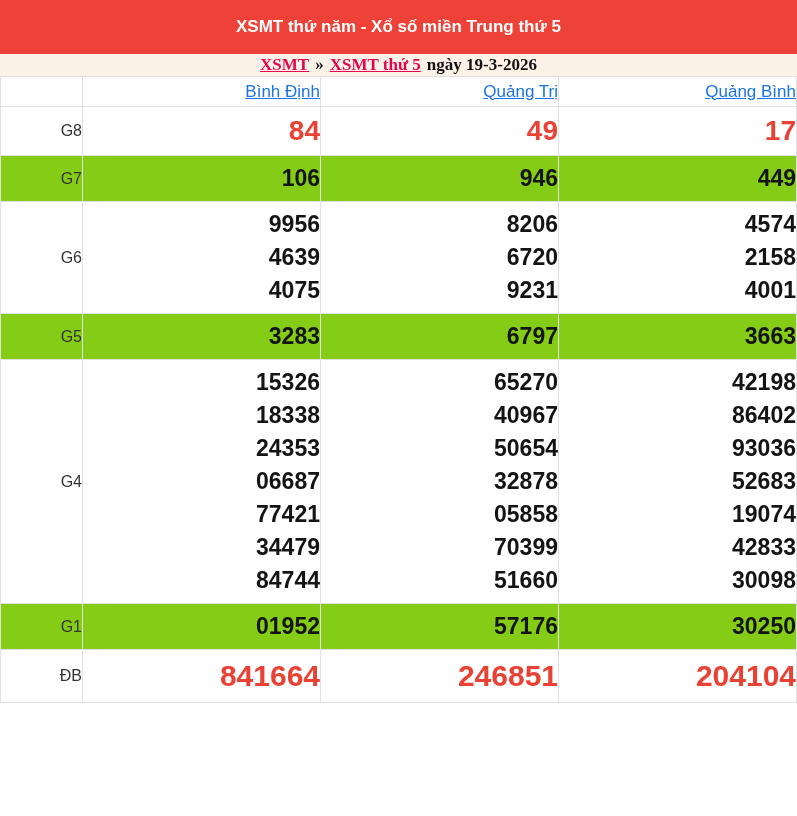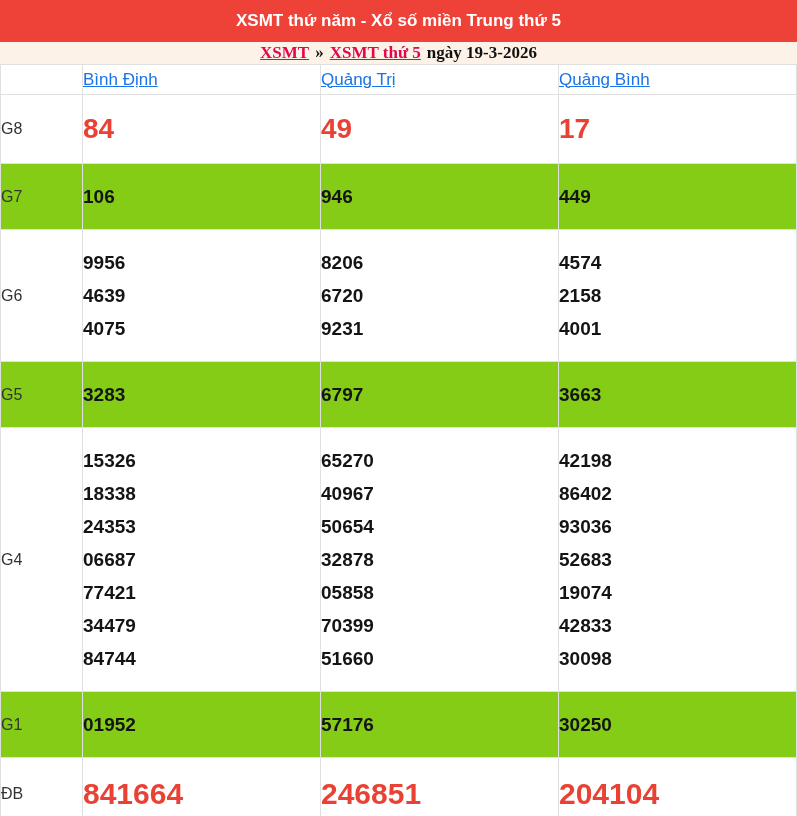--- a/index.html
+++ b/index.html
@@ -3,21 +3,21 @@
 <meta charset="utf-8">
 <style>
   * { margin:0; padding:0; box-sizing:border-box; }
   html,body { background:#ffffff; }
   body {
     width:797px;
     font-family:"Liberation Sans","DejaVu Sans",sans-serif;
     color:#1a1a1a;
   }
   .titlebar {
-    height:42px;
+    height:54px;
     background:#ee4137;
     color:#ffffff;
     display:flex; align-items:center; justify-content:center;
     font-size:17px; font-weight:bold;
   }
   .breadcrumb {
     height:22px;
     background:#fdf2e7;
     display:flex; align-items:center; justify-content:center;
     font-size:17px; font-weight:bold;
@@ -31,44 +31,44 @@
   }
   .breadcrumb .sep, .breadcrumb .date { color:#111111; }
 
   table.results {
     width:797px;
     border-collapse:collapse;
     table-layout:fixed;
   }
   table.results th, table.results td {
     border:1px solid #e0e0e0;
-    text-align:left;
+    text-align:right;
     vertical-align:middle;
   }
   col.label-col { width:82px; }
   thead th {
     height:30px;
     background:#ffffff;
     font-weight:normal;
     font-size:17px;
   }
   thead a {
     color:#1a73e8;
     text-decoration:underline;
     cursor:pointer;
   }
   td.label {
     font-size:16px;
     color:#333333;
     font-weight:normal;
   }
-  td.nums { padding:16px 0; }
+  td.nums { padding:6px 0; }
   td.nums div {
     font-weight:bold;
-    font-size:19px;
+    font-size:23px;
     line-height:33px;
     color:#141414;
   }
   tr.stripe { background:#84cc16; }
   tr.hl-large td.nums div {
     color:#e94235;
     font-size:28px;
     line-height:36px;
   }
   tr.hl-xlarge td.nums div {

